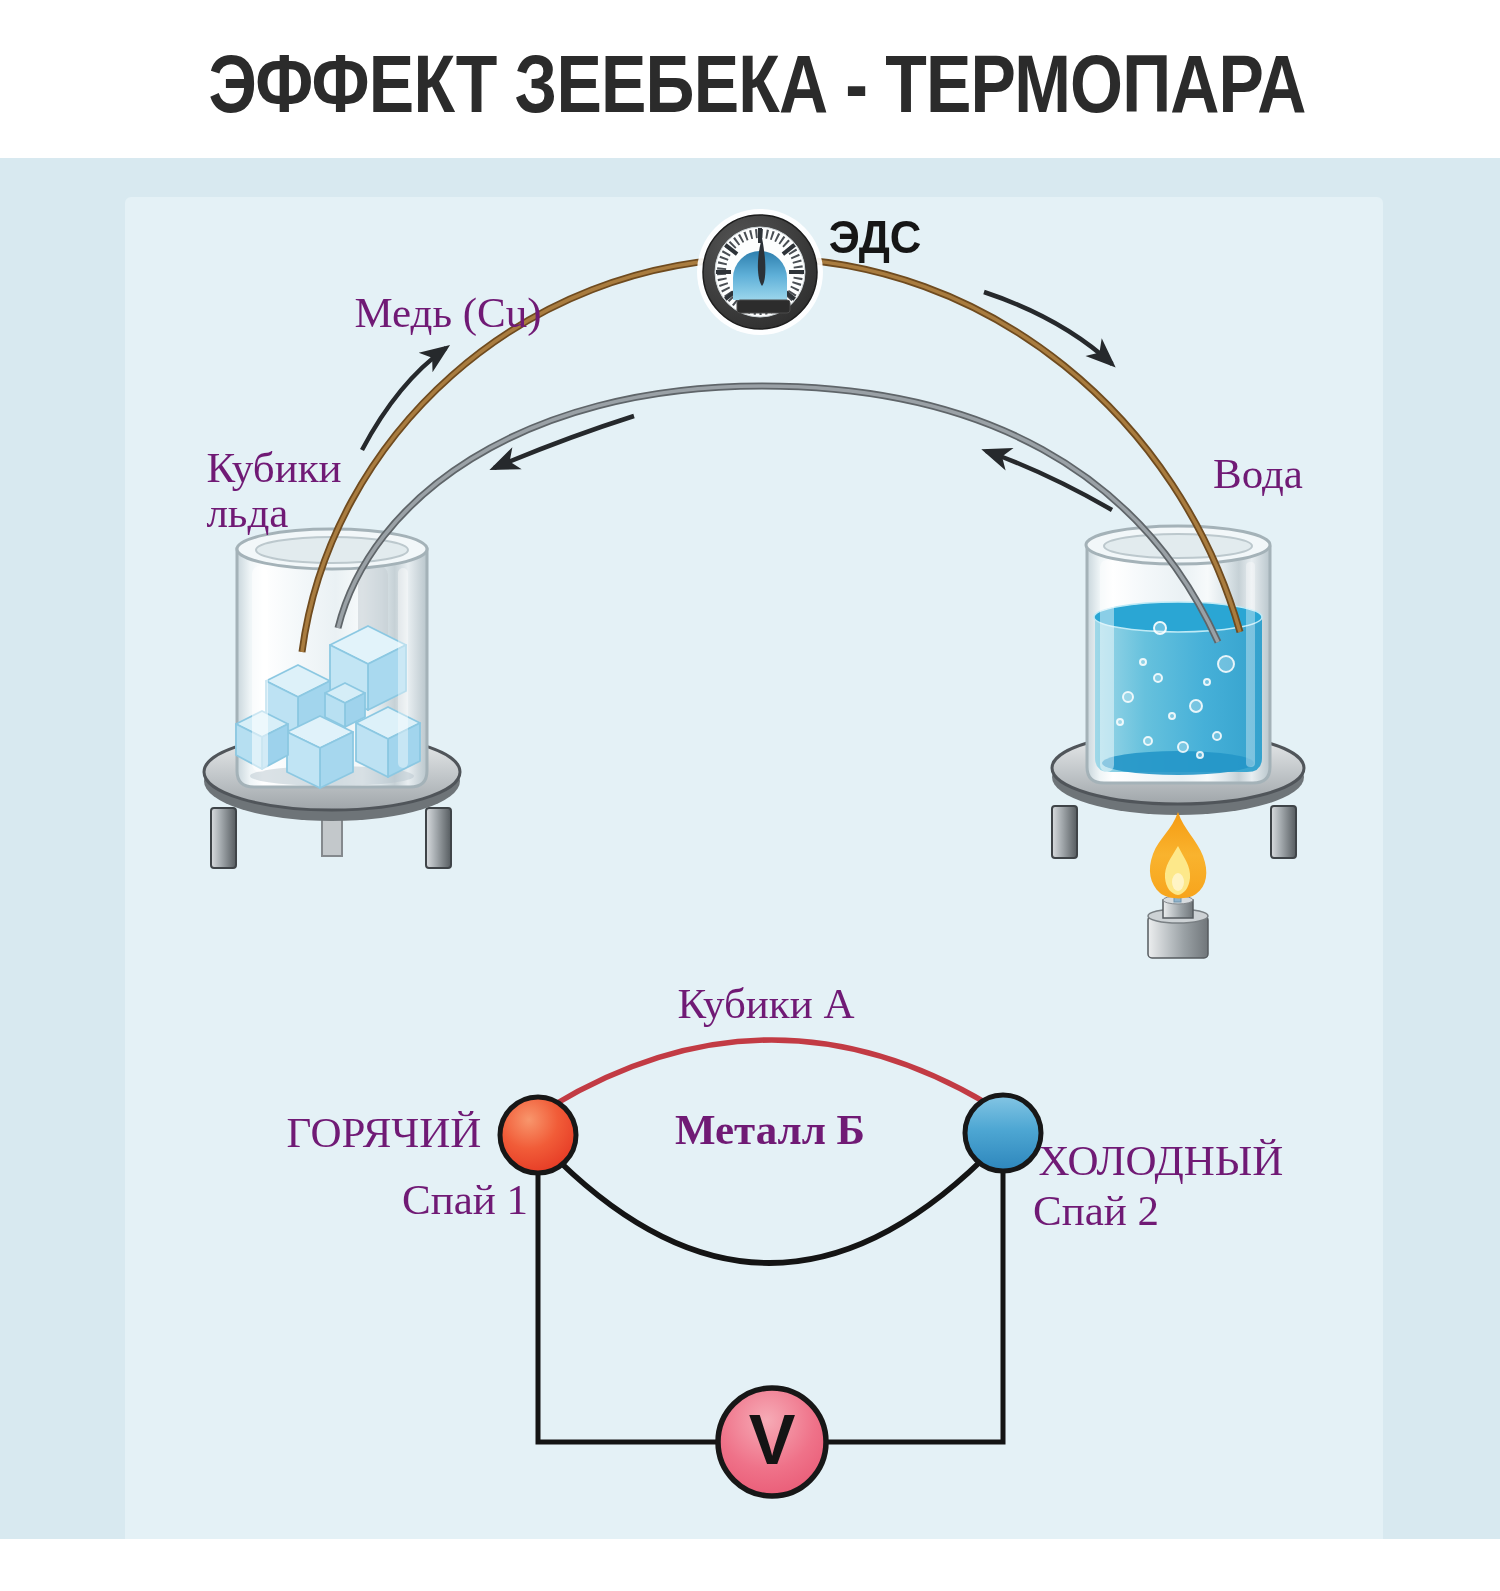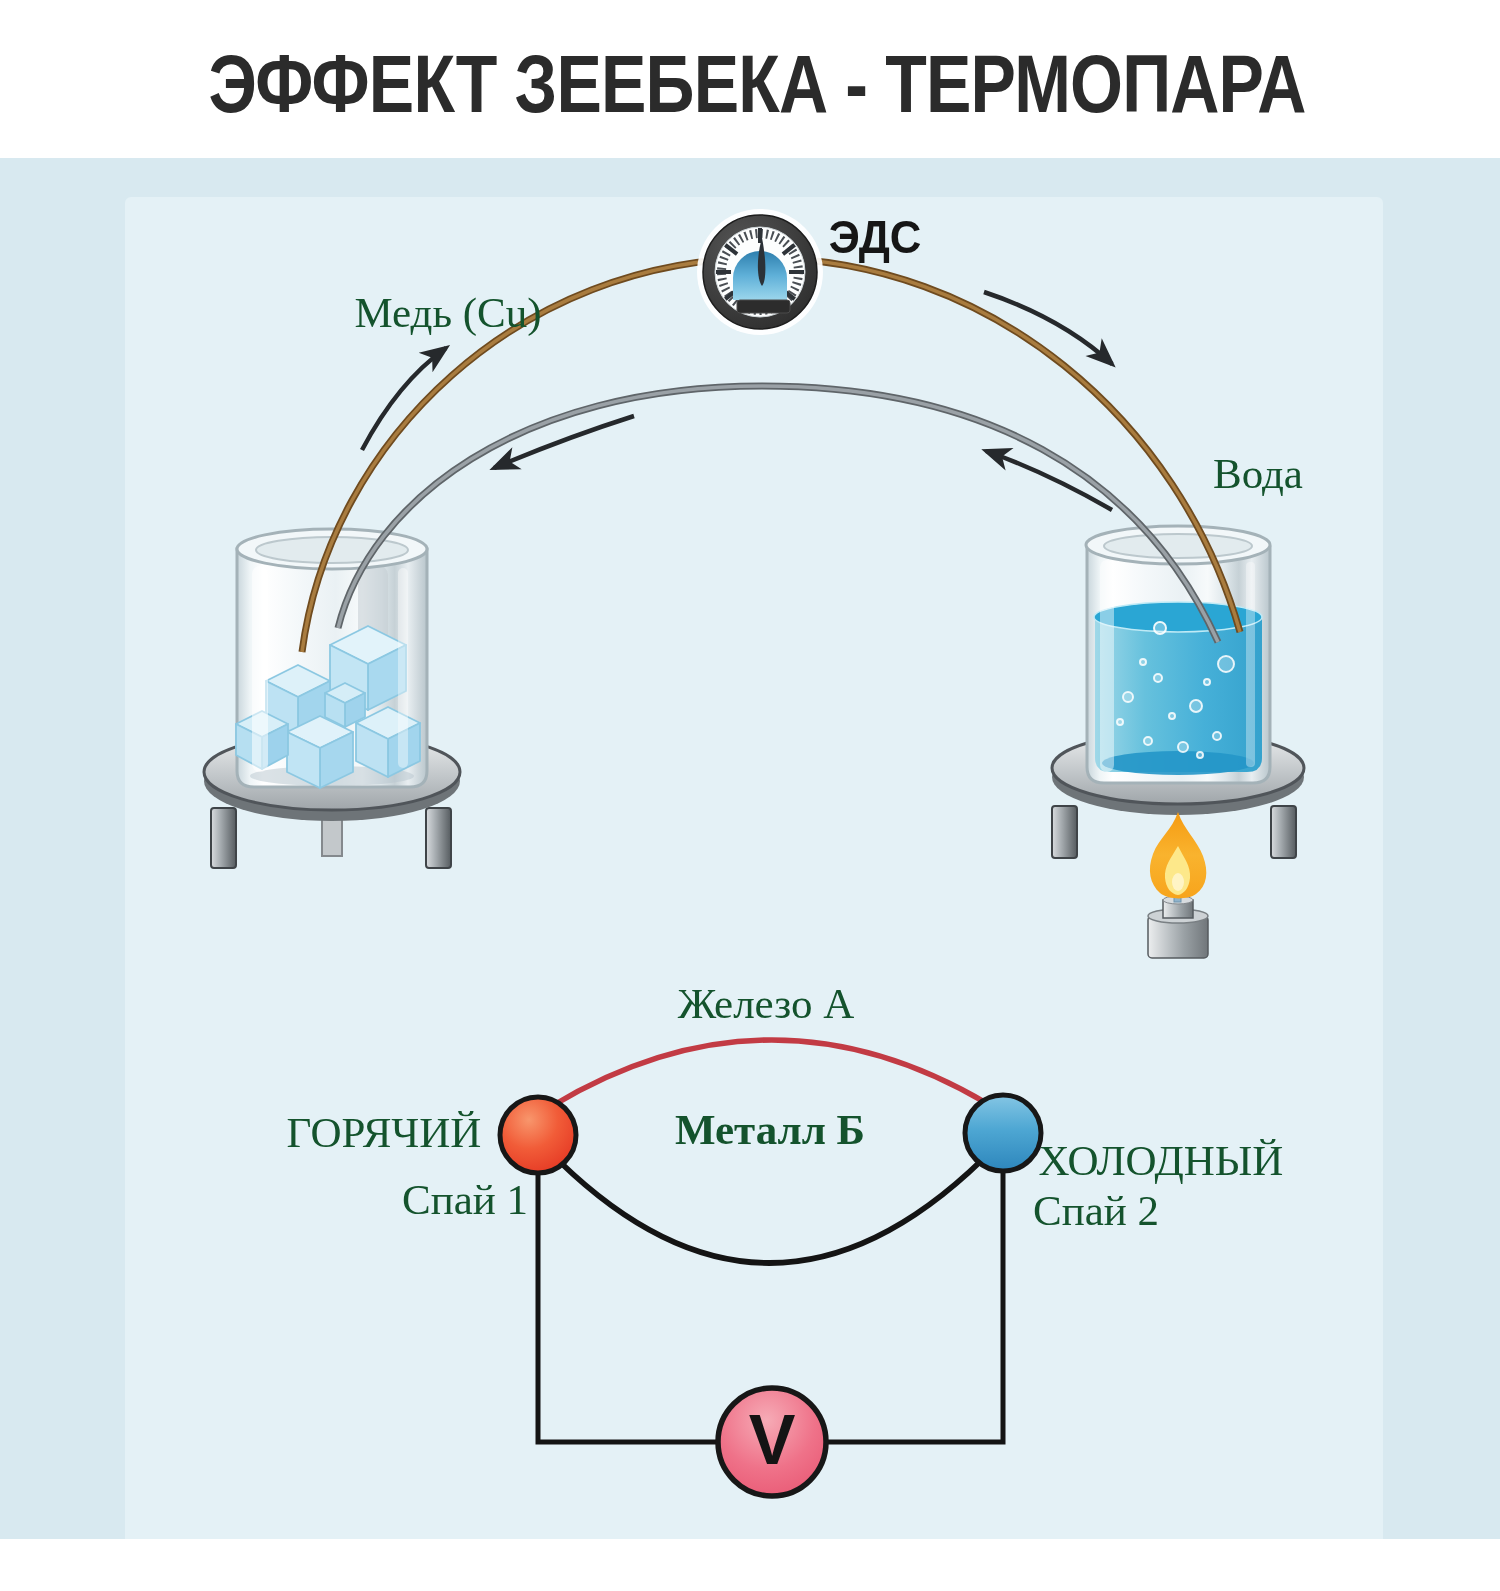--- a/index.html
+++ b/index.html
@@ -1,21 +1,21 @@
 <!DOCTYPE html>
 <html><head>
 <meta charset="utf-8">
 <style>
   html,body{margin:0;padding:0;background:#ffffff;}
   .stage{position:relative;width:1500px;height:1539px;background:#ffffff;overflow:hidden;
          font-family:"Liberation Serif",serif;}
   .bg-blue{position:absolute;left:0;top:158px;width:1500px;height:1433px;background:#d8e9f0;}
   .panel{position:absolute;left:125px;top:197px;width:1258px;height:1369px;background:#e4f1f6;border-radius:6px;}
   svg.diagram{position:absolute;left:0;top:0;}
-  .lbl{position:absolute;color:#14532d;font-size:43px;line-height:1.05;white-space:nowrap;
+  .lbl{position:absolute;color:#701a75;font-size:43px;line-height:1.05;white-space:nowrap;
        transform:translate(-50%,-50%);}
   .lbl.pre{white-space:pre-line;}
   .title{position:absolute;color:#2b2b2b;font-family:"Liberation Sans",sans-serif;font-weight:bold;
          font-size:82px;letter-spacing:-1px;white-space:nowrap;
          transform:translate(-50%,-50%) scaleX(0.83);}
   .eds{position:absolute;color:#161616;font-family:"Liberation Sans",sans-serif;font-weight:bold;
        font-size:46px;white-space:nowrap;transform:translate(-50%,-50%) scaleX(0.95);}
   .vlabel{position:absolute;color:#141414;font-family:"Liberation Sans",sans-serif;font-weight:bold;
           font-size:70px;transform:translate(-50%,-52%);}
 </style>
@@ -241,24 +241,26 @@
     </g>
   </svg>
 
   <div class="title" style="left:757px;top:84px;">ЭФФЕКТ ЗЕЕБЕКА - ТЕРМОПАРА</div>
 
   <div class="eds" style="left:875px;top:237px;">ЭДС</div>
 
   <div class="lbl" style="left:448px;top:313px;">Медь (Cu)</div>
 
 
+  <div class="lbl pre" style="left:274px;top:490px;">Кубики
+льда</div>
 
   <div class="lbl" style="left:1258px;top:474px;">Вода</div>
 
-  <div class="lbl" style="left:766px;top:1004px;">Железо А</div>
+  <div class="lbl" style="left:766px;top:1004px;">Кубики А</div>
 
   <div class="lbl" style="left:770px;top:1130px;font-weight:bold;">Металл Б</div>
 
   <div class="lbl" style="left:384px;top:1133px;">ГОРЯЧИЙ</div>
 
   <div class="lbl" style="left:1161px;top:1161px;">ХОЛОДНЫЙ</div>
 
   <div class="lbl" style="left:465px;top:1200px;">Спай 1</div>
 
   <div class="lbl" style="left:1096px;top:1211px;font-family:Liberation Serif, serif;">Спай 2</div>

